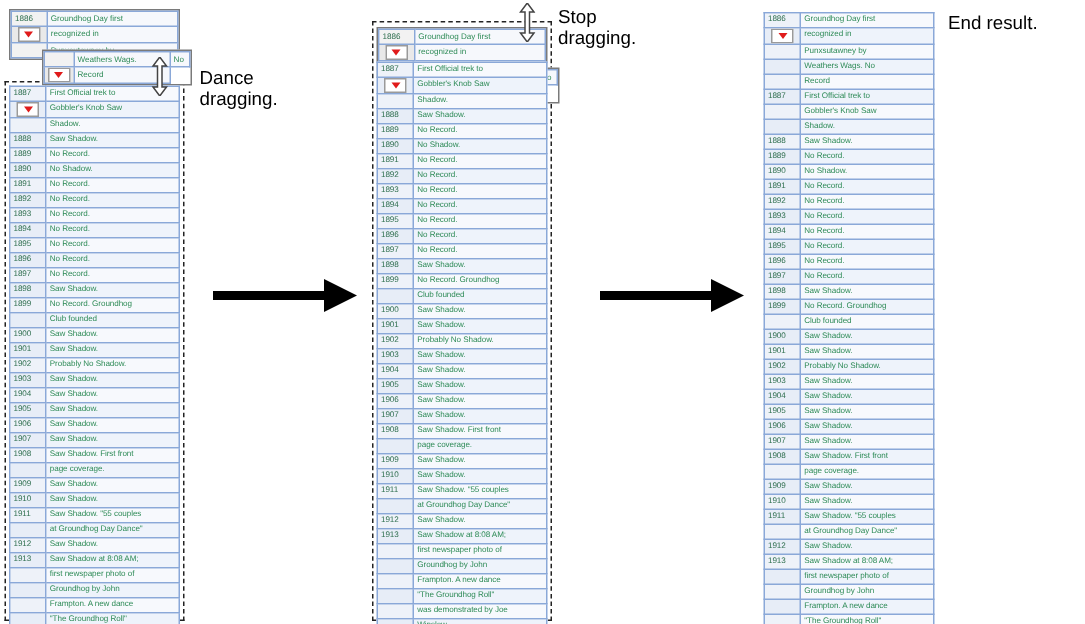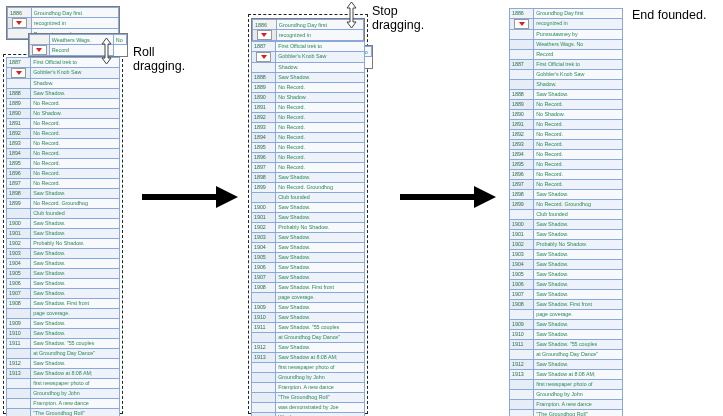--- a/index.html
+++ b/index.html
@@ -329,21 +329,21 @@
         </tr>
       </tbody>
   </table>
 
   <div class="vcursor" id="cursor-left">
     <svg width="11" height="26" viewBox="0 0 11 26">
       <polygon points="5.5,0 10,6 7,6 7,20 10,20 5.5,26 1,20 4,20 4,6 1,6" fill="#ffffff" stroke="#444444" stroke-width="1"></polygon>
     </svg>
   </div>
 
-  <div class="caption" id="cap-start">Roll
+  <div class="caption" id="cap-start">Dance
 dragging.</div>
 
   <div class="flowarrow" id="arrow-1">
     <svg width="96" height="22" viewBox="0 0 96 22">
       <polygon points="0,8 74,8 74,0 96,11 74,22 74,14 0,14" fill="#000000"></polygon>
     </svg>
   </div>
 
   <div class="ants" id="ants-mid"></div>
 
@@ -724,15 +724,15 @@
           <td class="yr"></td>
           <td class="txt">Frampton.  A new dance</td>
         </tr>
         <tr>
           <td class="yr"></td>
           <td class="txt">"The Groundhog Roll"</td>
         </tr>
       </tbody>
   </table>
 
-  <div class="caption" id="cap-end">End founded.</div>
+  <div class="caption" id="cap-end">End result.</div>
 
 </div>
 
 </body></html>

